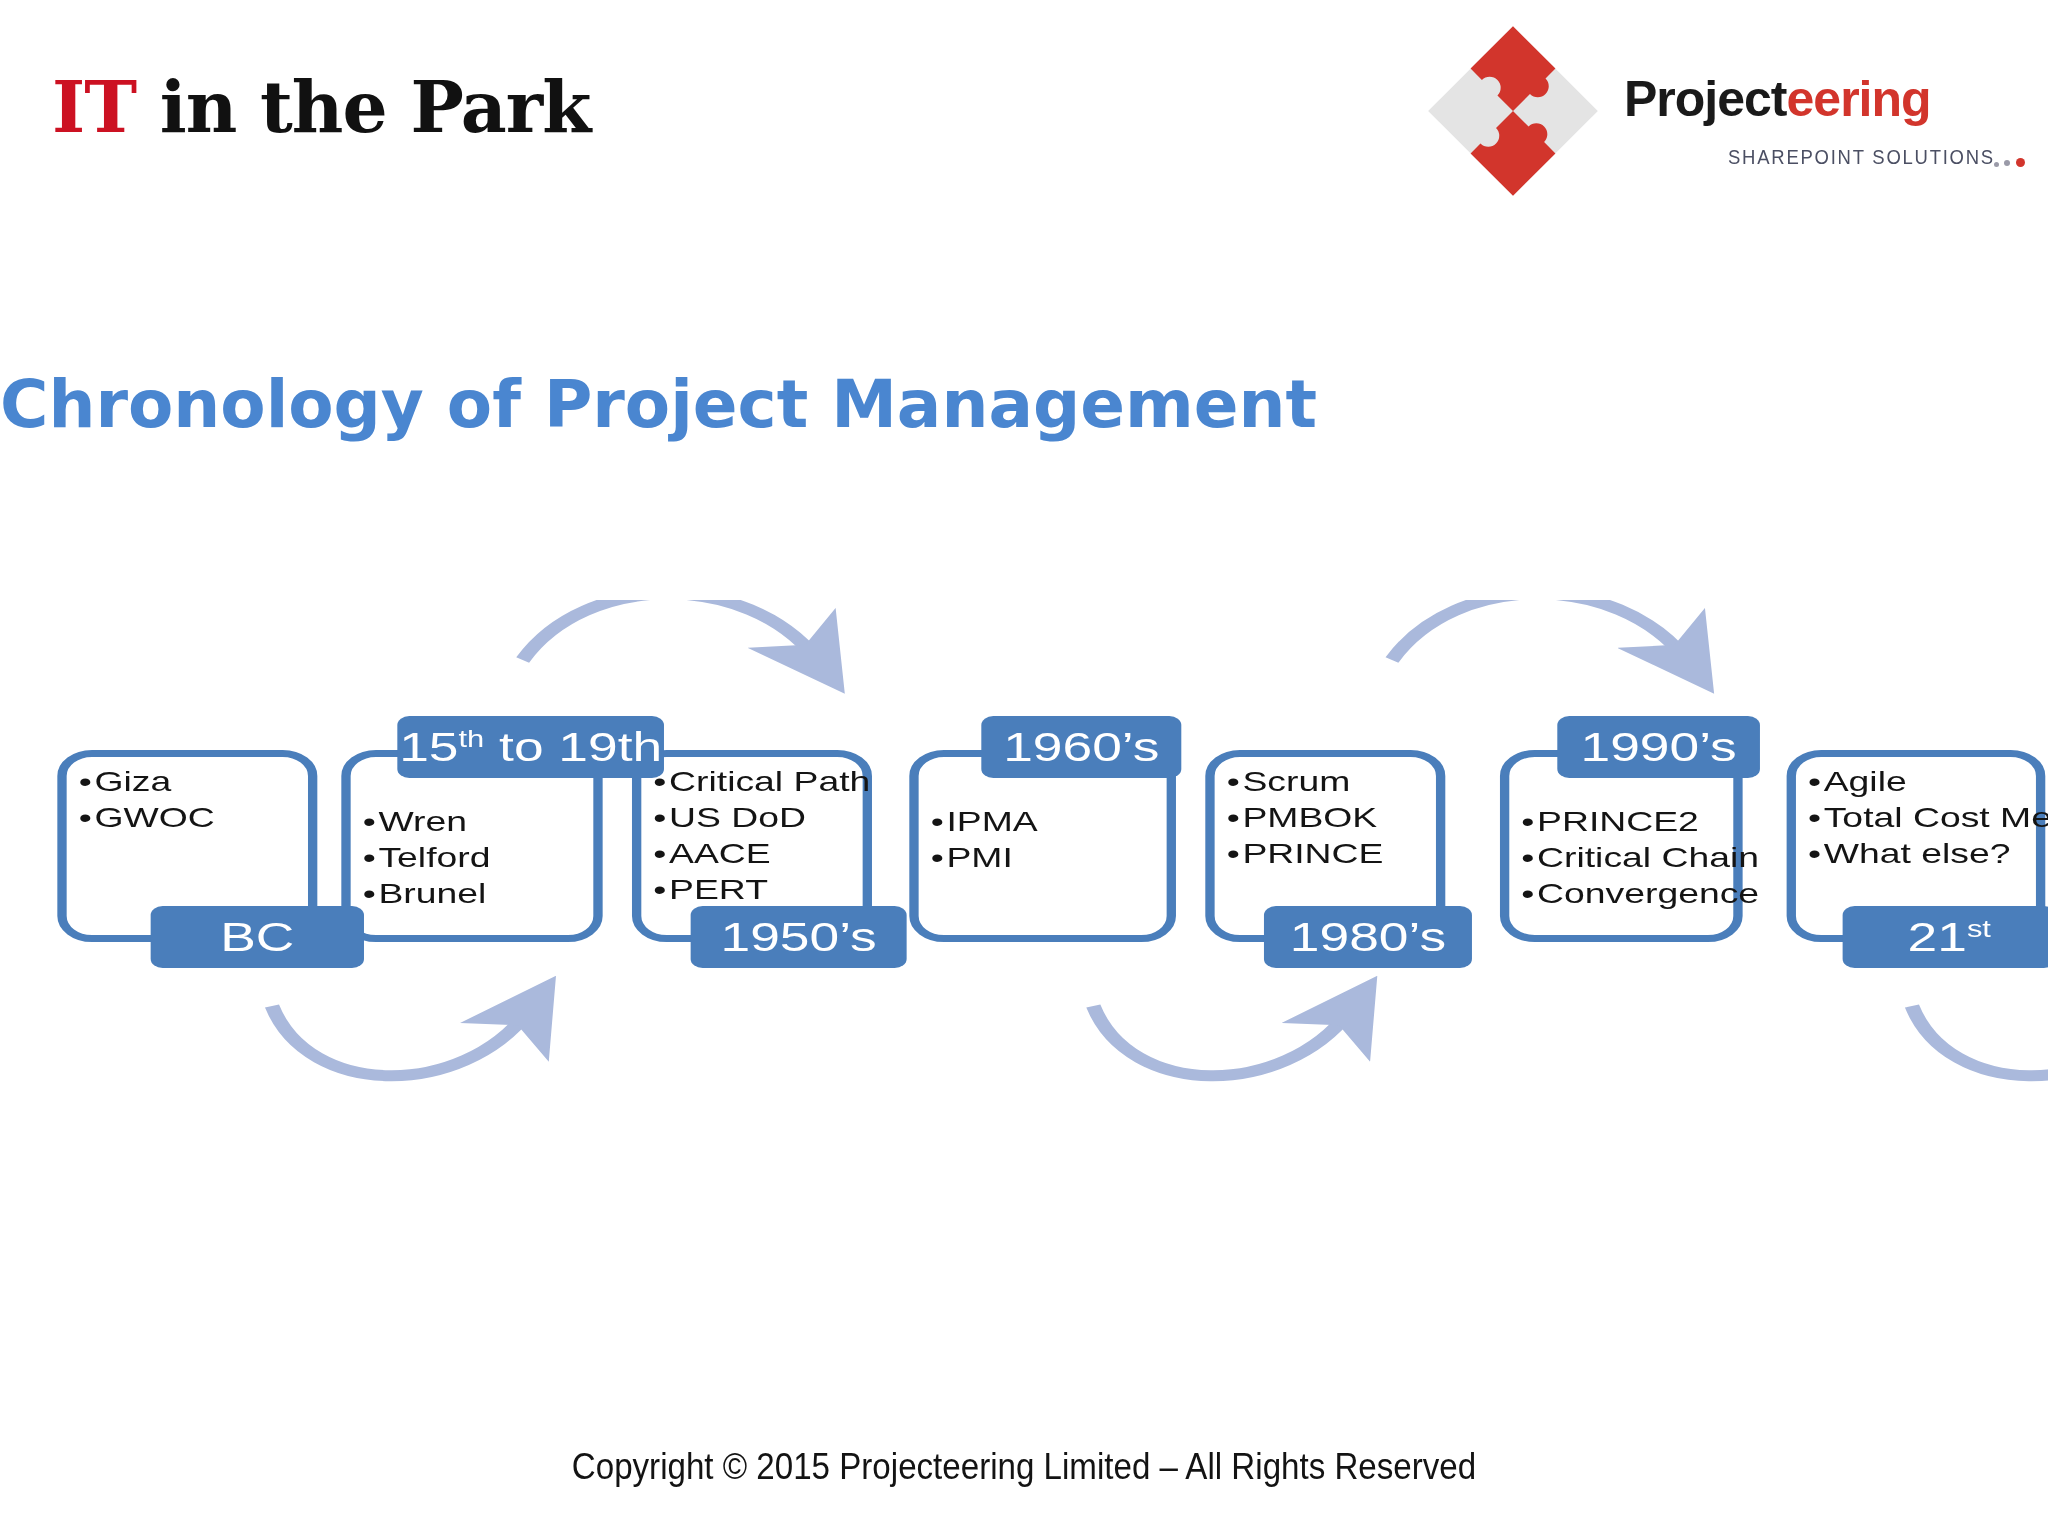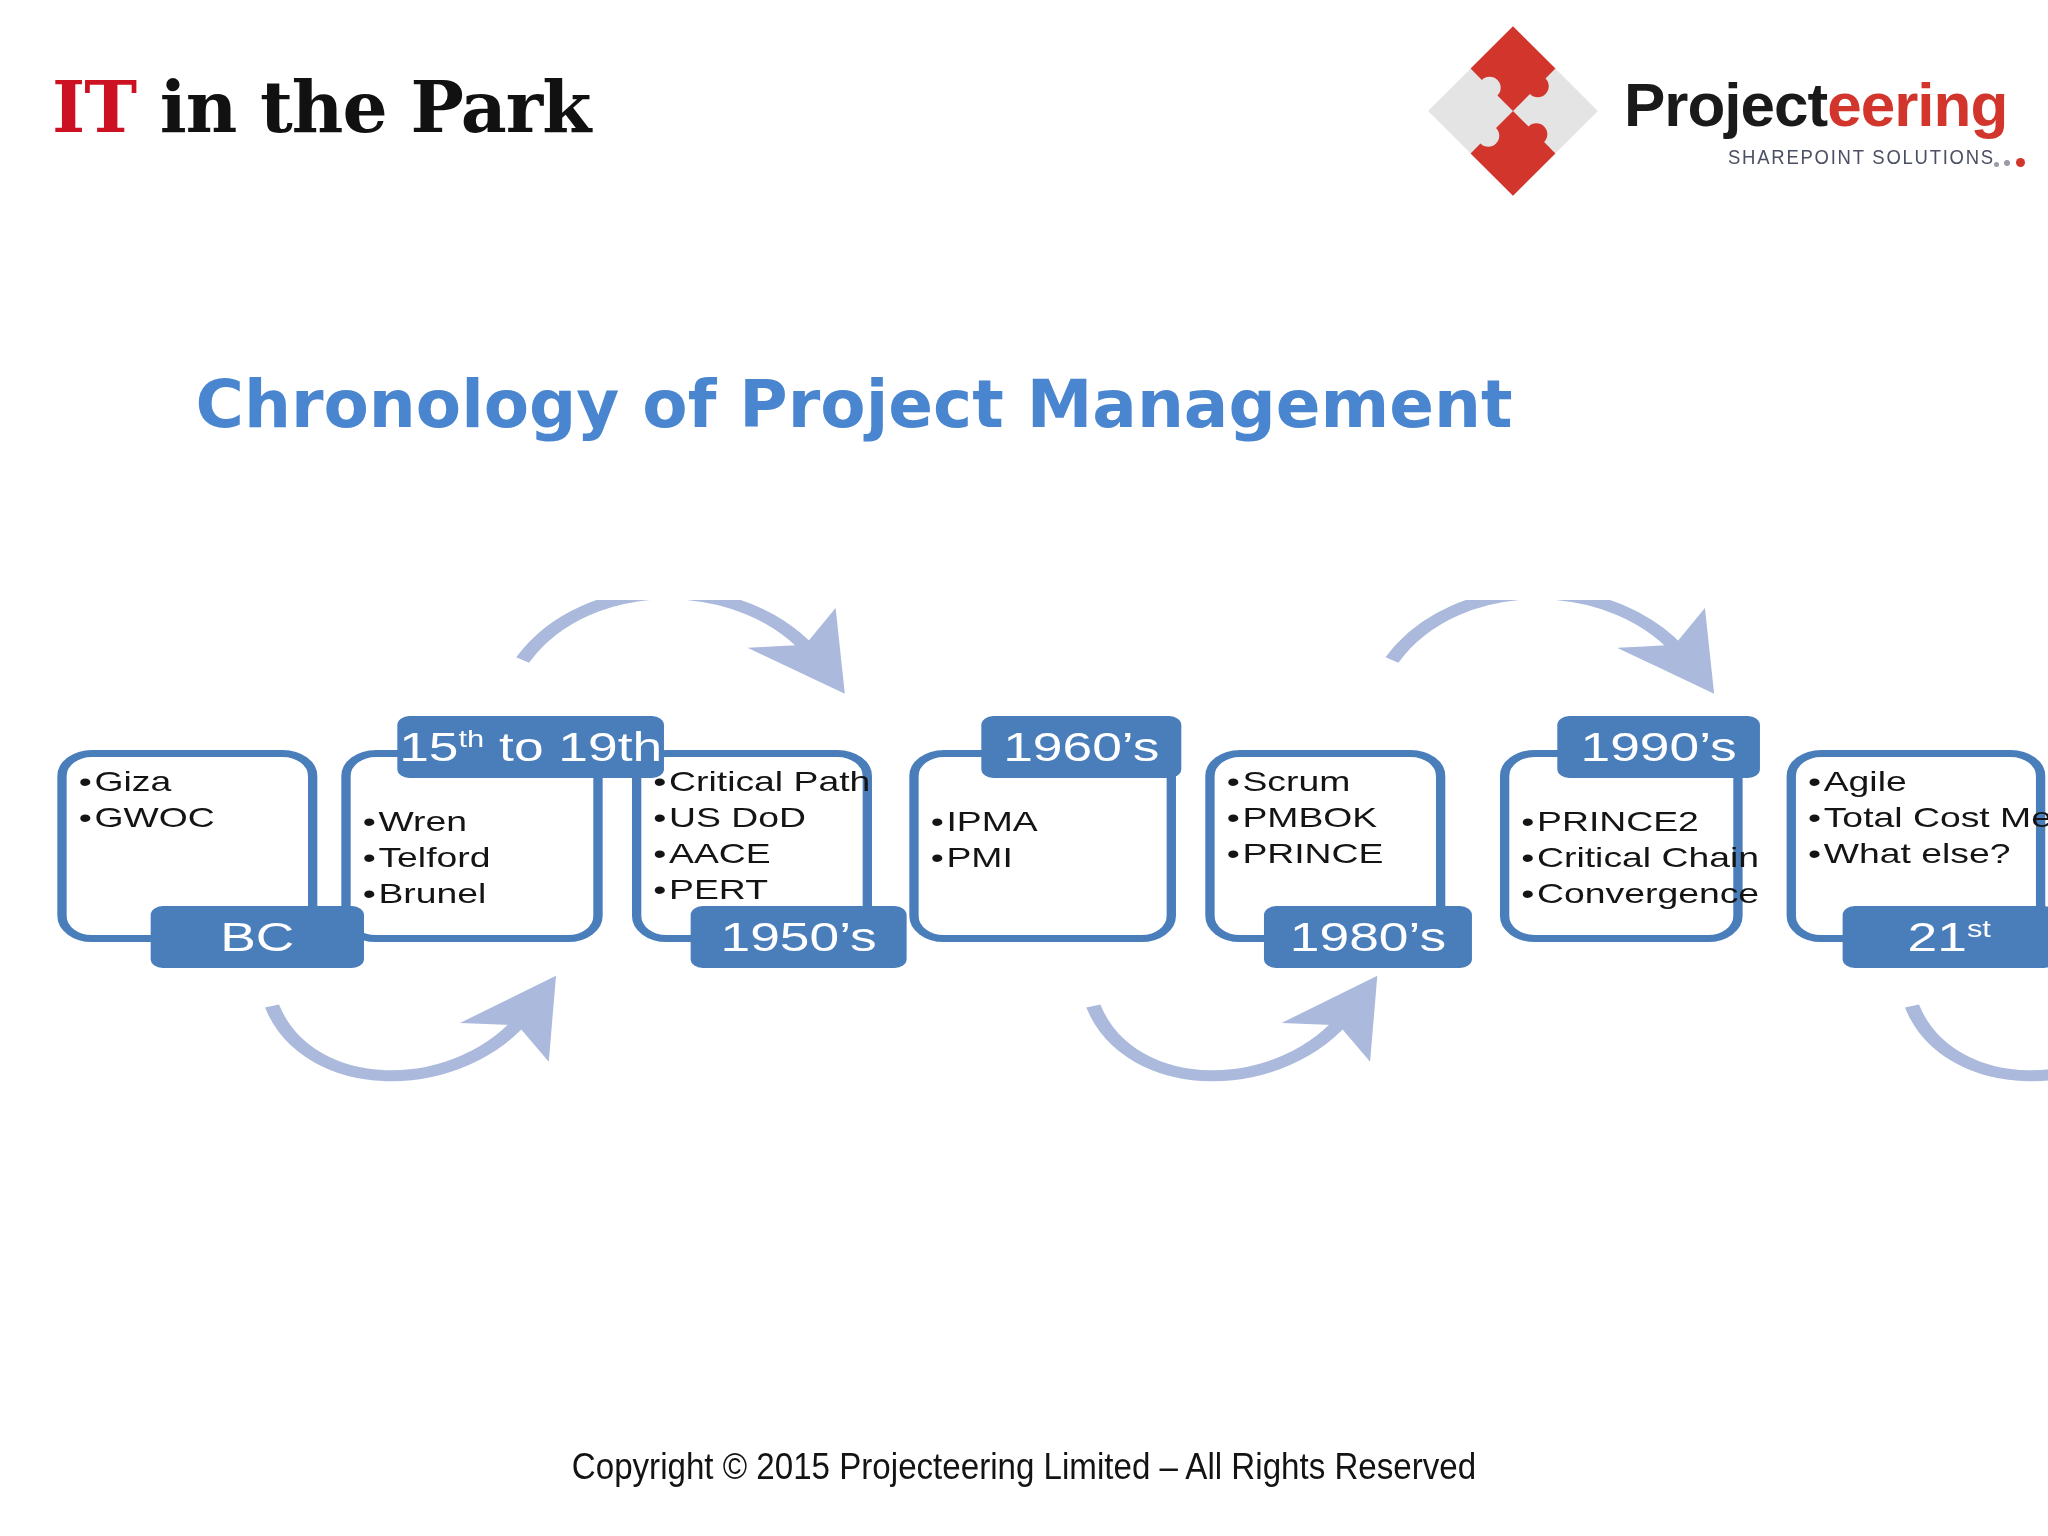--- a/index.html
+++ b/index.html
@@ -17,40 +17,40 @@
     font-size:71px;font-weight:bold;letter-spacing:-1px;
     white-space:nowrap;line-height:1;
   }
   .itp-logo .it{color:#cc1122;}
   .itp-logo .rest{color:#111111;}
 
   .pe-logo{position:absolute;left:1428px;top:26px;width:604px;height:170px;}
   .pe-mark{position:absolute;left:0;top:0;width:170px;height:170px;}
   .pe-word{
     position:absolute;left:196px;top:48px;
-    font-size:62px;font-weight:bold;line-height:1;white-space:nowrap;
+    font-size:50px;font-weight:bold;line-height:1;white-space:nowrap;
     letter-spacing:-1px;
   }
   .pe-word .b{color:#1a1a1a;}
   .pe-word .r{color:#d2352c;}
   .pe-sub{
     position:absolute;left:300px;top:119px;
     font-size:21px;color:#4b4f63;letter-spacing:2.0px;
     white-space:nowrap;font-stretch:condensed;
     transform:scaleX(0.88);transform-origin:left top;
   }
   .pe-dots{position:absolute;left:566px;top:132px;width:40px;height:14px;}
   .pe-dots i{position:absolute;border-radius:50%;display:block;}
 
   
   .title{
-    position:absolute;left:0;top:372px;width:1620px;text-align:center;
+    position:absolute;left:0;top:372px;width:1620px;
     color:#4a86d0;font-size:66px;font-weight:bold;
     font-family:"DejaVu Sans", sans-serif;
-    letter-spacing:0px;line-height:1;padding-left:44px;
+    letter-spacing:0px;line-height:1;
   }
 
   
   .diagram{position:absolute;left:0;top:0;width:2048px;height:1536px;}
 
   .panel{position:absolute;}
   .panel .frame{
     position:absolute;left:0;top:0;right:0;bottom:0;
     border:7px solid #4a7ebb;border-radius:26px;background:#ffffff;
     box-sizing:border-box;

